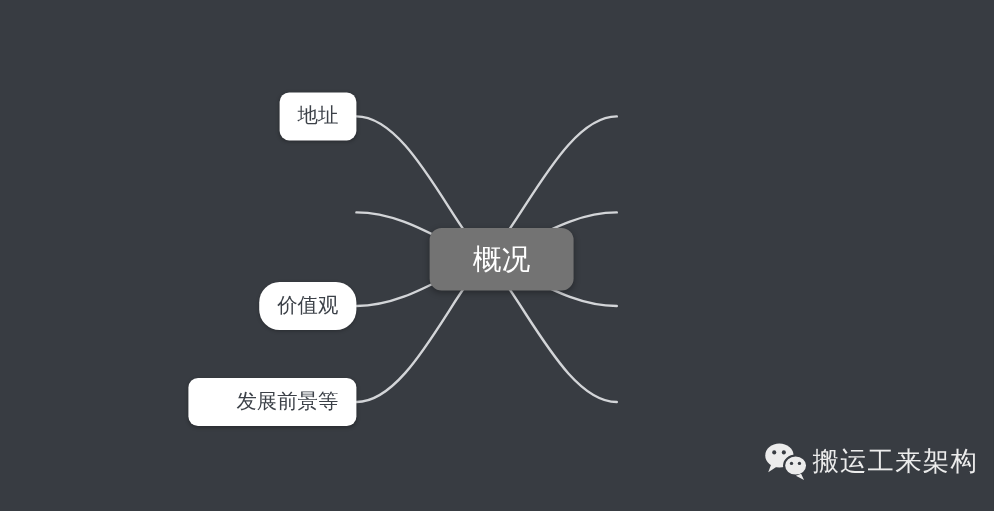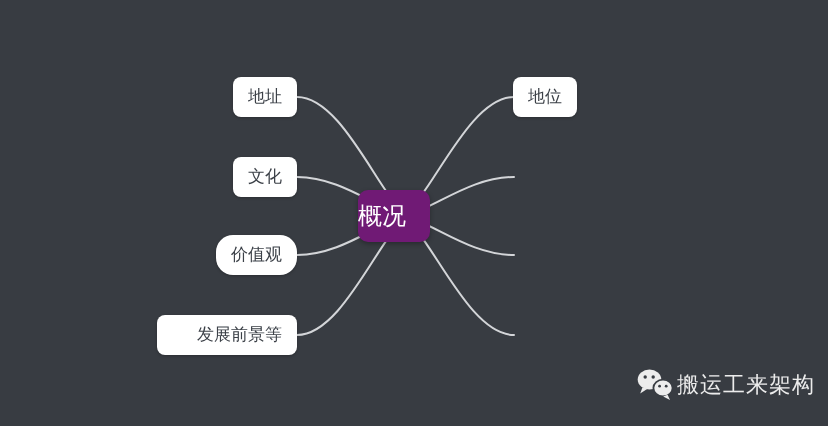--- a/index.html
+++ b/index.html
@@ -26,39 +26,39 @@
     fill: none;
     stroke: #d3d5d8;
     stroke-width: 2;
     stroke-linecap: round;
   }
   .node {
     position: absolute;
     box-sizing: border-box;
     display: flex;
     align-items: center;
-    justify-content: flex-start;
+    justify-content: center;
     border-radius: 8px;
     white-space: nowrap;
   }
   .leaf {
     background: #ffffff;
     color: #3c4148;
     font-size: 17px;
     line-height: 24px;
     padding: 8px 15px;
     height: 40px;
     box-shadow: 0 1px 3px rgba(0,0,0,0.25);
   }
   .root {
     left: 358px;
     top: 190px;
-    width: 72px;
+    width: 120px;
     height: 52px;
-    background: #701a75;
+    background: #737373;
     color: #ffffff;
     font-size: 24px;
     border-radius: 10px;
     box-shadow: 0 2px 5px rgba(0,0,0,0.3);
   }
   
   .col-left  { right: 531px; }
   
   .col-right { left: 513px; }
   .row1 { top: 77px; }
@@ -92,33 +92,27 @@
     <path d="M405,216 C375,247 340,335 297,335"></path>
     <path d="M405,216 C436,185 471,97 514,97"></path>
     <path d="M405,216 C436,207 471,177 514,177"></path>
     <path d="M405,216 C436,225 471,255 514,255"></path>
     <path d="M405,216 C436,247 471,335 514,335"></path>
   </svg>
 
   <div class="node leaf col-left row1">
     <span>地址</span>
   </div>
-  <div class="node leaf col-left row2">
-    <span>文化</span>
-  </div>
   <div class="node leaf col-left row3">
     <span>价值观</span>
   </div>
   <div class="node leaf col-left row4">
     <span>发展前景等</span>
   </div>
 
-  <div class="node leaf col-right row1">
-    <span>地位</span>
-  </div>
 
   <div class="node root">
     <span>概况</span>
   </div>
 
   <div class="watermark">
     <svg width="38" height="33" viewBox="0 0 38 33" xmlns="http://www.w3.org/2000/svg">
       <g fill="#ececec">
         <ellipse cx="13.5" cy="11.5" rx="11.8" ry="10"></ellipse>
         <path d="M6.5 19.2 L4.2 25.5 L11.5 20.8 Z"></path>

